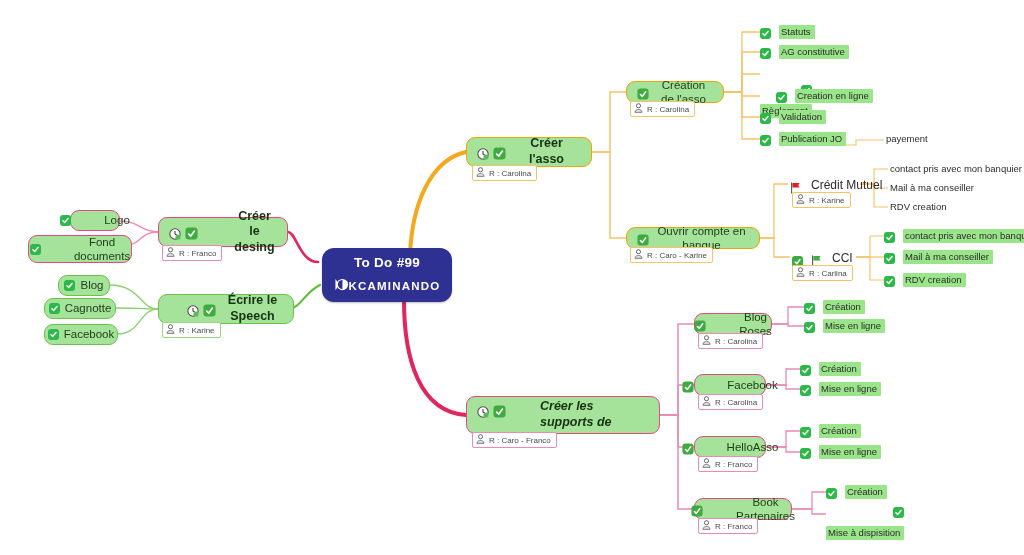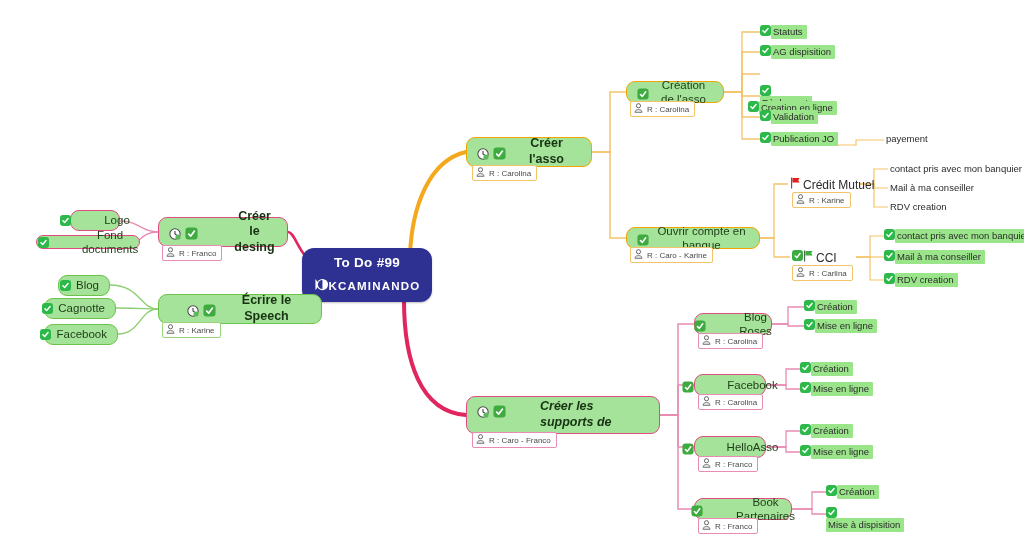--- a/index.html
+++ b/index.html
@@ -21,36 +21,36 @@
   .node{
     position:absolute;box-sizing:border-box;border-radius:9px;
     background:#a5e29a;display:flex;align-items:center;justify-content:center;
     padding:4px 10px;
   }
   .node .label{font-size:11.5px;color:#1d3d16;line-height:1.25;text-align:center;}
   .node.big .label{font-size:12.5px;font-weight:bold;color:#173312;}
   .node .icons{display:inline-flex;align-items:center;gap:3px;margin-right:6px;}
 
   .brd-pink{border:1.6px solid #e24a84;gap:28px;}
-  .brd-green{border:1.6px solid #6cc24a;justify-content:flex-end;}
+  .brd-green{border:1.6px solid #6cc24a;}
   .brd-orange{border:1.6px solid #f0a500;justify-content:flex-end;}
 
   
   .badge{
     position:absolute;box-sizing:border-box;background:#fff;
     display:flex;align-items:center;gap:4px;padding:1px 5px 1px 3px;
     font-size:8px;color:#4a4a4a;white-space:nowrap;border-radius:2px;
   }
   .bdg-pink{border:1px solid #e98cb4;}
   .bdg-green{border:1px solid #9bd67f;}
   .bdg-orange{border:1px solid #f3c36a;}
 
   
   .leaf{
-    position:absolute;display:flex;align-items:flex-start;gap:0;
+    position:absolute;display:flex;align-items:flex-end;gap:8px;
     font-size:9.5px;color:#2b2b2b;white-space:nowrap;border-radius:6px;
   }
   .leaf .txt{background:#9ae48a;padding:1px 4px 1.5px 2px;border-radius:1px;}
   .leaf.plain .txt{background:transparent;padding:1px 2px;}
 
   .chk{flex:0 0 auto;width:11px;height:11px;border-radius:3px;background:#2db84a;
        display:inline-flex;align-items:center;justify-content:center;}
   .chk svg{display:block;}
 
   .flag{flex:0 0 auto;width:11px;height:12px;display:inline-flex;}
@@ -114,21 +114,21 @@
     <path d="M766,385 L786,385 L786,369 L800,369" stroke="#e98cb4" stroke-width="1.3" fill="none"></path>
     <path d="M766,385 L786,385 L786,389 L800,389" stroke="#e98cb4" stroke-width="1.3" fill="none"></path>
 
     <path d="M766,447 L786,447 L786,431 L800,431" stroke="#e98cb4" stroke-width="1.3" fill="none"></path>
     <path d="M766,447 L786,447 L786,452 L800,452" stroke="#e98cb4" stroke-width="1.3" fill="none"></path>
 
     <path d="M792,509 L812,509 L812,492 L826,492" stroke="#e98cb4" stroke-width="1.3" fill="none"></path>
     <path d="M792,509 L812,509 L812,514 L826,514" stroke="#e98cb4" stroke-width="1.3" fill="none"></path>
   </svg>
 
-  <div class="root-node" style="left:302px;top:248px;width:130px;height:54px;">
+  <div class="root-node" style="left:322px;top:248px;width:130px;height:54px;">
     <div class="root-title">To Do #99</div>
     <div class="root-brand">
       <span>
         <svg width="15" height="15" viewBox="0 0 16 16">
             <circle cx="9" cy="8" r="6" fill="#fff"></circle>
             <path d="M1.5 2 L6 8 L1.5 14 Z" fill="#fff"></path>
             <path d="M9 3.2 a4.8 4.8 0 0 0 0 9.6 z" fill="#2e3192"></path>
           </svg>
       </span>
       <span class="root-brand-text">KCAMINANDO</span>
@@ -166,31 +166,31 @@
 
   <div class="node brd-pink" style="left:70px;top:210px;width:50px;height:21px;">
     <span class="chk">
       <svg width="11" height="11" viewBox="0 0 12 12">
           <circle cx="6" cy="6" r="6" fill="#2db84a"></circle>
           <path d="M3.2 6.3 L5.1 8.2 L8.8 3.9" stroke="#fff" stroke-width="1.6" fill="none" stroke-linecap="round" stroke-linejoin="round"></path>
         </svg>
     </span>
     <span class="label" style="margin-left:5px">Logo</span>
   </div>
-  <div class="node brd-pink" style="left:36px;top:235px;width:104px;height:14px;">
+  <div class="node brd-pink" style="left:28px;top:235px;width:104px;height:28px;">
     <span class="chk">
       <svg width="11" height="11" viewBox="0 0 12 12">
           <circle cx="6" cy="6" r="6" fill="#2db84a"></circle>
           <path d="M3.2 6.3 L5.1 8.2 L8.8 3.9" stroke="#fff" stroke-width="1.6" fill="none" stroke-linecap="round" stroke-linejoin="round"></path>
         </svg>
     </span>
     <span class="label" style="margin-left:5px">Fond documents</span>
   </div>
 
-  <div class="node big brd-green" style="left:158px;top:294px;width:164px;height:30px;padding-left:28px;">
+  <div class="node big brd-green" style="left:158px;top:294px;width:136px;height:30px;padding-left:28px;">
     <span class="icons">
       <span class="ic">
         <svg width="12" height="12" viewBox="0 0 14 14">
             <circle cx="7" cy="7" r="6" fill="#fff" stroke="#4a4a4a" stroke-width="1.2"></circle>
             <path d="M7 3.6 V7 L9.4 8.6" stroke="#333" stroke-width="1.2" fill="none"></path>
             <circle cx="10.5" cy="10.5" r="3" fill="#5cb85c"></circle>
           </svg>
       </span>
       <span class="ic">
         <svg width="13" height="13" viewBox="0 0 14 14">
@@ -300,32 +300,32 @@
       </span>
     <span class="txt">Statuts</span>
   </div>
   <div class="leaf" style="left:760px;top:45px;">
     <span class="chk">
         <svg width="11" height="11" viewBox="0 0 12 12">
           <circle cx="6" cy="6" r="6" fill="#2db84a"></circle>
           <path d="M3.2 6.3 L5.1 8.2 L8.8 3.9" stroke="#fff" stroke-width="1.6" fill="none" stroke-linecap="round" stroke-linejoin="round"></path>
         </svg>
       </span>
-    <span class="txt">AG dispisition</span>
+    <span class="txt">AG constitutive</span>
   </div>
   <div class="leaf" style="left:760px;top:85px;flex-direction:column;">
     <span class="chk">
         <svg width="11" height="11" viewBox="0 0 12 12">
           <circle cx="6" cy="6" r="6" fill="#2db84a"></circle>
           <path d="M3.2 6.3 L5.1 8.2 L8.8 3.9" stroke="#fff" stroke-width="1.6" fill="none" stroke-linecap="round" stroke-linejoin="round"></path>
         </svg>
       </span>
     <span class="txt">Règlement</span>
   </div>
-  <div class="leaf" style="left:748px;top:89px;margin-top:12px;">
+  <div class="leaf" style="left:776px;top:89px;">
     <span class="chk">
         <svg width="11" height="11" viewBox="0 0 12 12">
           <circle cx="6" cy="6" r="6" fill="#2db84a"></circle>
           <path d="M3.2 6.3 L5.1 8.2 L8.8 3.9" stroke="#fff" stroke-width="1.6" fill="none" stroke-linecap="round" stroke-linejoin="round"></path>
         </svg>
       </span>
     <span class="txt">Creation en ligne</span>
   </div>
   <div class="leaf" style="left:760px;top:110px;">
     <span class="chk">

